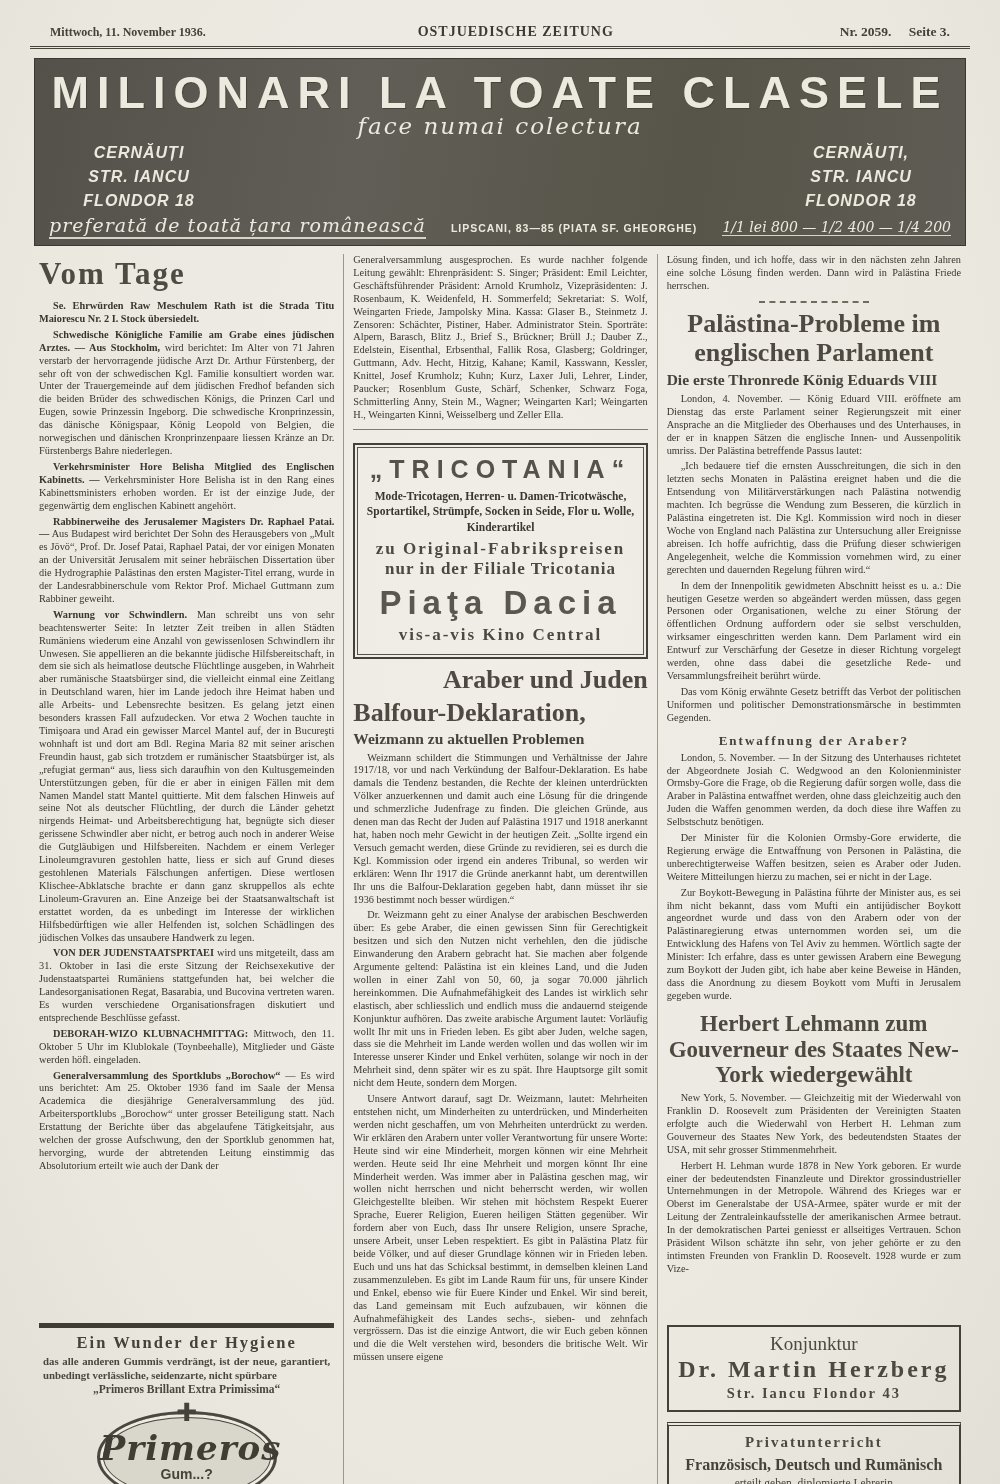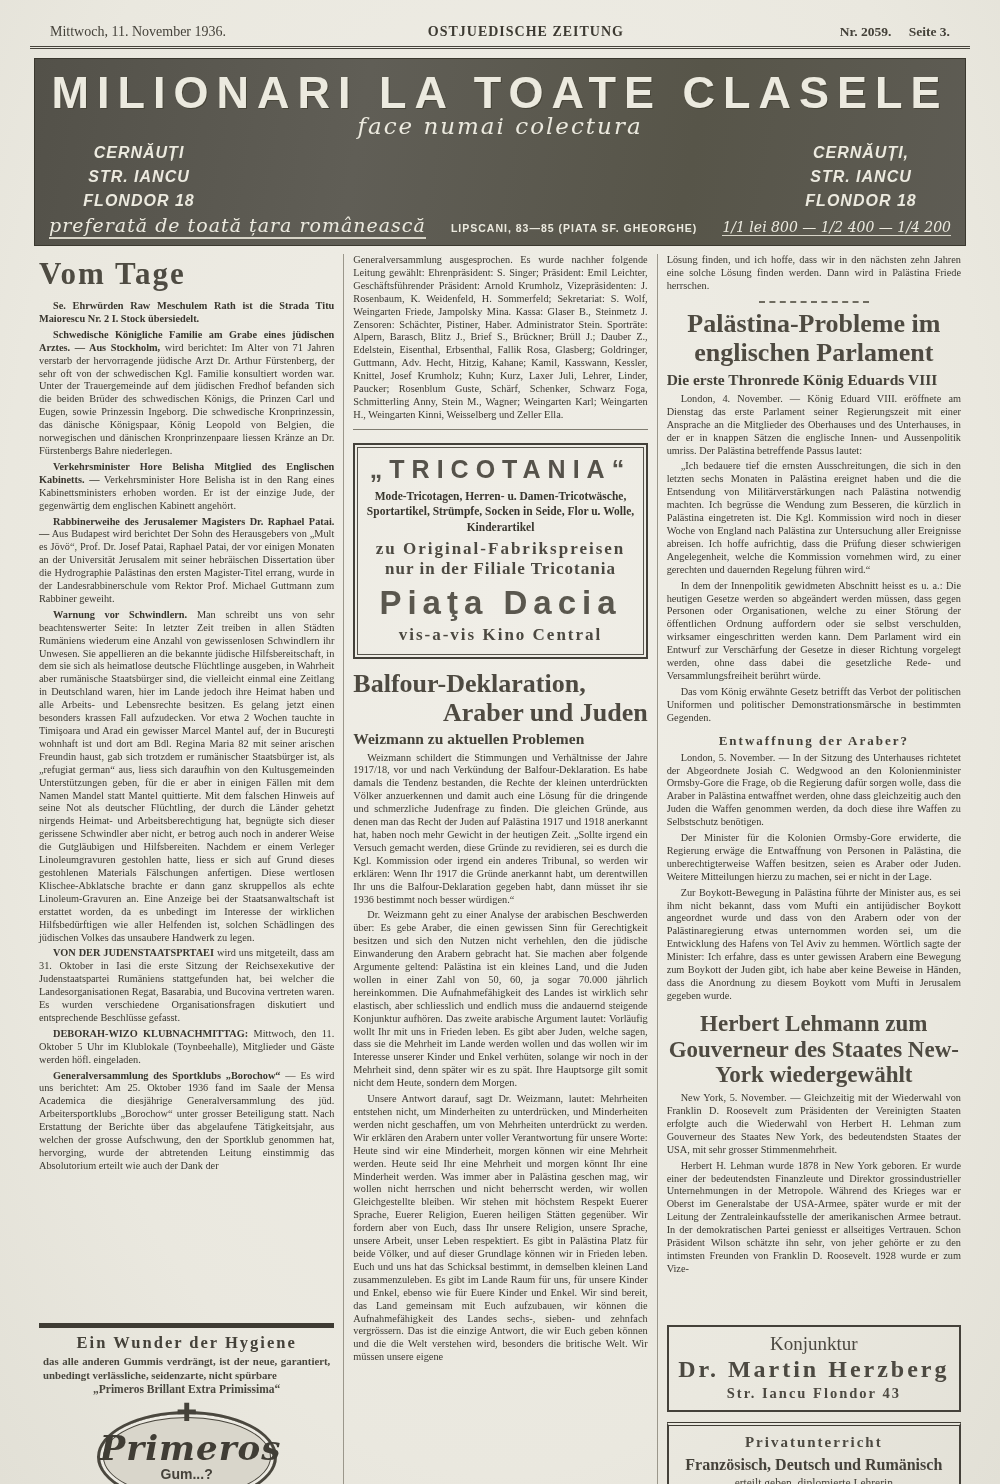--- a/index.html
+++ b/index.html
@@ -6,21 +6,21 @@
   body { background: #d8d6cf; font-family: "Liberation Serif", serif; }
   .page {
     position: relative; width: 1000px; height: 1484px; margin: 0 auto;
     background: #edebe3;
     background-image: radial-gradient(ellipse at 50% 40%, #f0eee7 0%, #eae8df 70%, #e2e0d6 100%);
     color: #39362e; overflow: hidden; padding: 24px 30px 10px 30px;
   }
   
   .masthead { display: flex; justify-content: space-between; align-items: baseline;
     padding: 0 20px 6px 20px; border-bottom: 3px double #46433b; }
-  .masthead .date { font-weight: normal; font-size: 14px; color: #45423a; }
+  .masthead .date { font-weight: bold; font-size: 12px; color: #45423a; }
   .masthead .title { font-weight: bold; font-size: 14px; letter-spacing: 1px; color: #3d3a32; }
   .masthead .right { font-weight: bold; font-size: 13.5px; color: #45423a; }
   .masthead .right span { margin-left: 14px; }
   
   .banner {
     margin: 9px 4px 8px 4px; background: #5b5951;
     background-image: linear-gradient(100deg, #535149 0%, #605e56 35%, #575549 70%, #5e5c54 100%);
     color: #eceadf; padding: 8px 14px 6px 14px; border: 1px solid #3a382f;
     font-family: "Liberation Sans", sans-serif; position: relative;
   }
@@ -159,22 +159,22 @@
         <div class="inner">
           <div class="tric-name">„TRICOTANIA“</div>
           <div class="tric-line1">Mode-Tricotagen, Herren- u. Damen-Tricotwäsche, Sportartikel, Strümpfe, Socken in Seide, Flor u. Wolle, Kinderartikel</div>
           <div class="tric-line2">zu Original-Fabrikspreisen</div>
           <div class="tric-line3">nur in der Filiale Tricotania</div>
           <div class="tric-piata">Piaţa Dacia</div>
           <div class="tric-vis">vis-a-vis Kino Central</div>
         </div>
       </div>
 
+      <div class="headline hl-26 t-right">Araber und Juden</div>
       <div class="headline hl-26" style="margin-top:4px;">Balfour-Deklaration,</div>
-      <div class="headline hl-26 t-right">Araber und Juden</div>
       <div class="subhead">Weizmann zu aktuellen Problemen</div>
       <p>Weizmann schildert die Stimmungen und Verhältnisse der Jahre 1917/18, vor und nach Verkündung der Balfour-Deklaration. Es habe damals die Tendenz bestanden, die Rechte der kleinen unterdrückten Völker anzuerkennen und damit auch eine Lösung für die dringende und schmerzliche Judenfrage zu finden. Die gleichen Gründe, aus denen man das Recht der Juden auf Palästina 1917 und 1918 anerkannt hat, haben noch mehr Gewicht in der heutigen Zeit. „Sollte irgend ein Versuch gemacht werden, diese Gründe zu revidieren, sei es durch die Kgl. Kommission oder irgend ein anderes Tribunal, so werden wir erklären: Wenn Ihr 1917 die Gründe anerkannt habt, um derentwillen Ihr uns die Balfour-Deklaration gegeben habt, dann müsset ihr sie 1936 bestimmt noch besser würdigen.“</p>
       <p>Dr. Weizmann geht zu einer Analyse der arabischen Beschwerden über: Es gebe Araber, die einen gewissen Sinn für Gerechtigkeit besitzen und sich den Nutzen nicht verhehlen, den die jüdische Einwanderung den Arabern gebracht hat. Sie machen aber folgende Argumente geltend: Palästina ist ein kleines Land, und die Juden wollen in einer Zahl von 50, 60, ja sogar 70.000 jährlich hereinkommen. Die Aufnahmefähigkeit des Landes ist wirklich sehr elastisch, aber schliesslich und endlich muss die andauernd steigende Konjunktur aufhören. Das zweite arabische Argument lautet: Vorläufig wollt Ihr mit uns in Frieden leben. Es gibt aber Juden, welche sagen, dass sie die Mehrheit im Lande werden wollen und das wollen wir im Interesse unserer Kinder und Enkel verhüten, solange wir noch in der Mehrheit sind, denn später wir es zu spät. Ihre Hauptsorge gilt somit nicht dem Heute, sondern dem Morgen.</p>
       <p>Unsere Antwort darauf, sagt Dr. Weizmann, lautet: Mehrheiten entstehen nicht, um Minderheiten zu unterdrücken, und Minderheiten werden nicht geschaffen, um von Mehrheiten unterdrückt zu werden. Wir erklären den Arabern unter voller Verantwortung für unsere Worte: Heute sind wir eine Minderheit, morgen können wir eine Mehrheit werden. Heute seid Ihr eine Mehrheit und morgen könnt Ihr eine Minderheit werden. Was immer aber in Palästina geschen mag, wir wollen nicht herrschen und nicht beherrscht werden, wir wollen Gleichgestellte bleiben. Wir stehen mit höchstem Respekt Euerer Sprache, Euerer Religion, Eueren heiligen Stätten gegenüber. Wir fordern aber von Euch, dass Ihr unsere Religion, unsere Sprache, unsere Arbeit, unser Leben respektiert. Es gibt in Palästina Platz für beide Völker, und auf dieser Grundlage können wir in Frieden leben. Euch und uns hat das Schicksal bestimmt, in demselben kleinen Land zusammenzuleben. Es gibt im Lande Raum für uns, für unsere Kinder und Enkel, ebenso wie für Euere Kinder und Enkel. Wir sind bereit, das Land gemeinsam mit Euch aufzubauen, wir können die Aufnahmefähigkeit des Landes sechs-, sieben- und zehnfach vergrössern. Das ist die einzige Antwort, die wir Euch geben können und die die Welt verstehen wird, besonders die britische Welt. Wir müssen unsere eigene</p>
     </div>
 
     <div class="col">
       <p style="text-indent:0;">Lösung finden, und ich hoffe, dass wir in den nächsten zehn Jahren eine solche Lösung finden werden. Dann wird in Palästina Friede herrschen.</p>
       <div class="mini-rule"></div>
 

